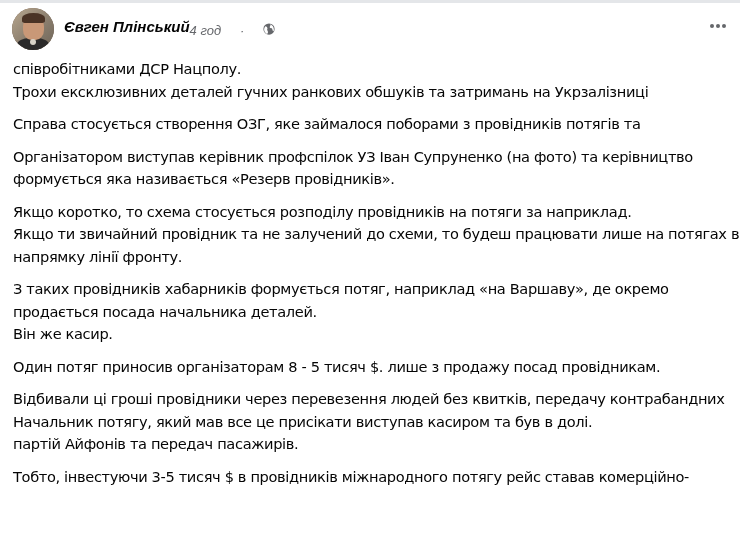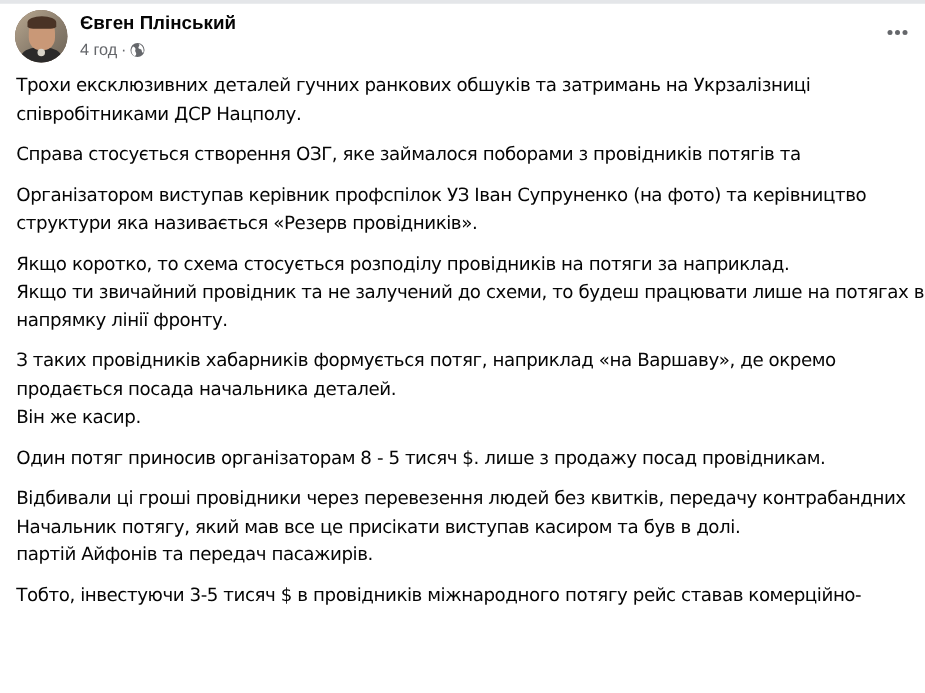--- a/index.html
+++ b/index.html
@@ -66,38 +66,39 @@
     .avatar .collar {
       position: absolute;
       left: 18px; top: 31px;
       width: 6px; height: 6px;
       border-radius: 50%;
       background: #d8d3c8;
     }
     .header-text {
       margin-left: 10px;
       display: flex;
-      flex-direction: column;
+      font-style: italic;
     }
     .author-name {
       font-family: "Liberation Sans", sans-serif;
       font-weight: 700;
       font-size: 15px;
       color: #050505;
       line-height: 19px;
       margin-top: -2px;
     }
     .meta {
       display: flex;
-      align-items: center;
+      align-items: flex-start;
       font-family: "Liberation Sans", sans-serif;
       font-size: 13px;
       color: #65676b;
       line-height: 16px;
       margin-top: 4px;
+      gap: 16px;
     }
     .meta .dot {
       margin: 0 3px;
     }
     .globe-icon {
       width: 12px;
       height: 12px;
       display: inline-block;
     }
     .more-button {
@@ -172,29 +173,29 @@
 <div class="more-button">
   <div class="dots">
     <span></span>
       <span></span>
       <span></span>
   </div>
 </div>
 
 <div class="post-body">
   <p class="paragraph">
+    <span class="line">співробітниками ДСР Нацполу.</span>
     <span class="line">Трохи ексклюзивних деталей гучних ранкових обшуків та затримань на Укрзалізниці</span>
-    <span class="line">співробітниками ДСР Нацполу.</span>
   </p>
   <p class="paragraph">
     <span class="line">Справа стосується створення ОЗГ, яке займалося поборами з провідників потягів та</span>
   </p>
   <p class="paragraph">
     <span class="line">Організатором виступав керівник профспілок УЗ Іван Супруненко (на фото) та керівництво</span>
-    <span class="line">структури яка називається «Резерв провідників».</span>
+    <span class="line">формується яка називається «Резерв провідників».</span>
   </p>
   <p class="paragraph">
     <span class="line">Якщо коротко, то схема стосується розподілу провідників на потяги за наприклад.</span>
     <span class="line">Якщо ти звичайний провідник та не залучений до схеми, то будеш працювати лише на потягах в</span>
     <span class="line">напрямку лінії фронту.</span>
   </p>
   <p class="paragraph">
   </p>
   <p class="paragraph">
     <span class="line">З таких провідників хабарників формується потяг, наприклад «на Варшаву», де окремо</span>

